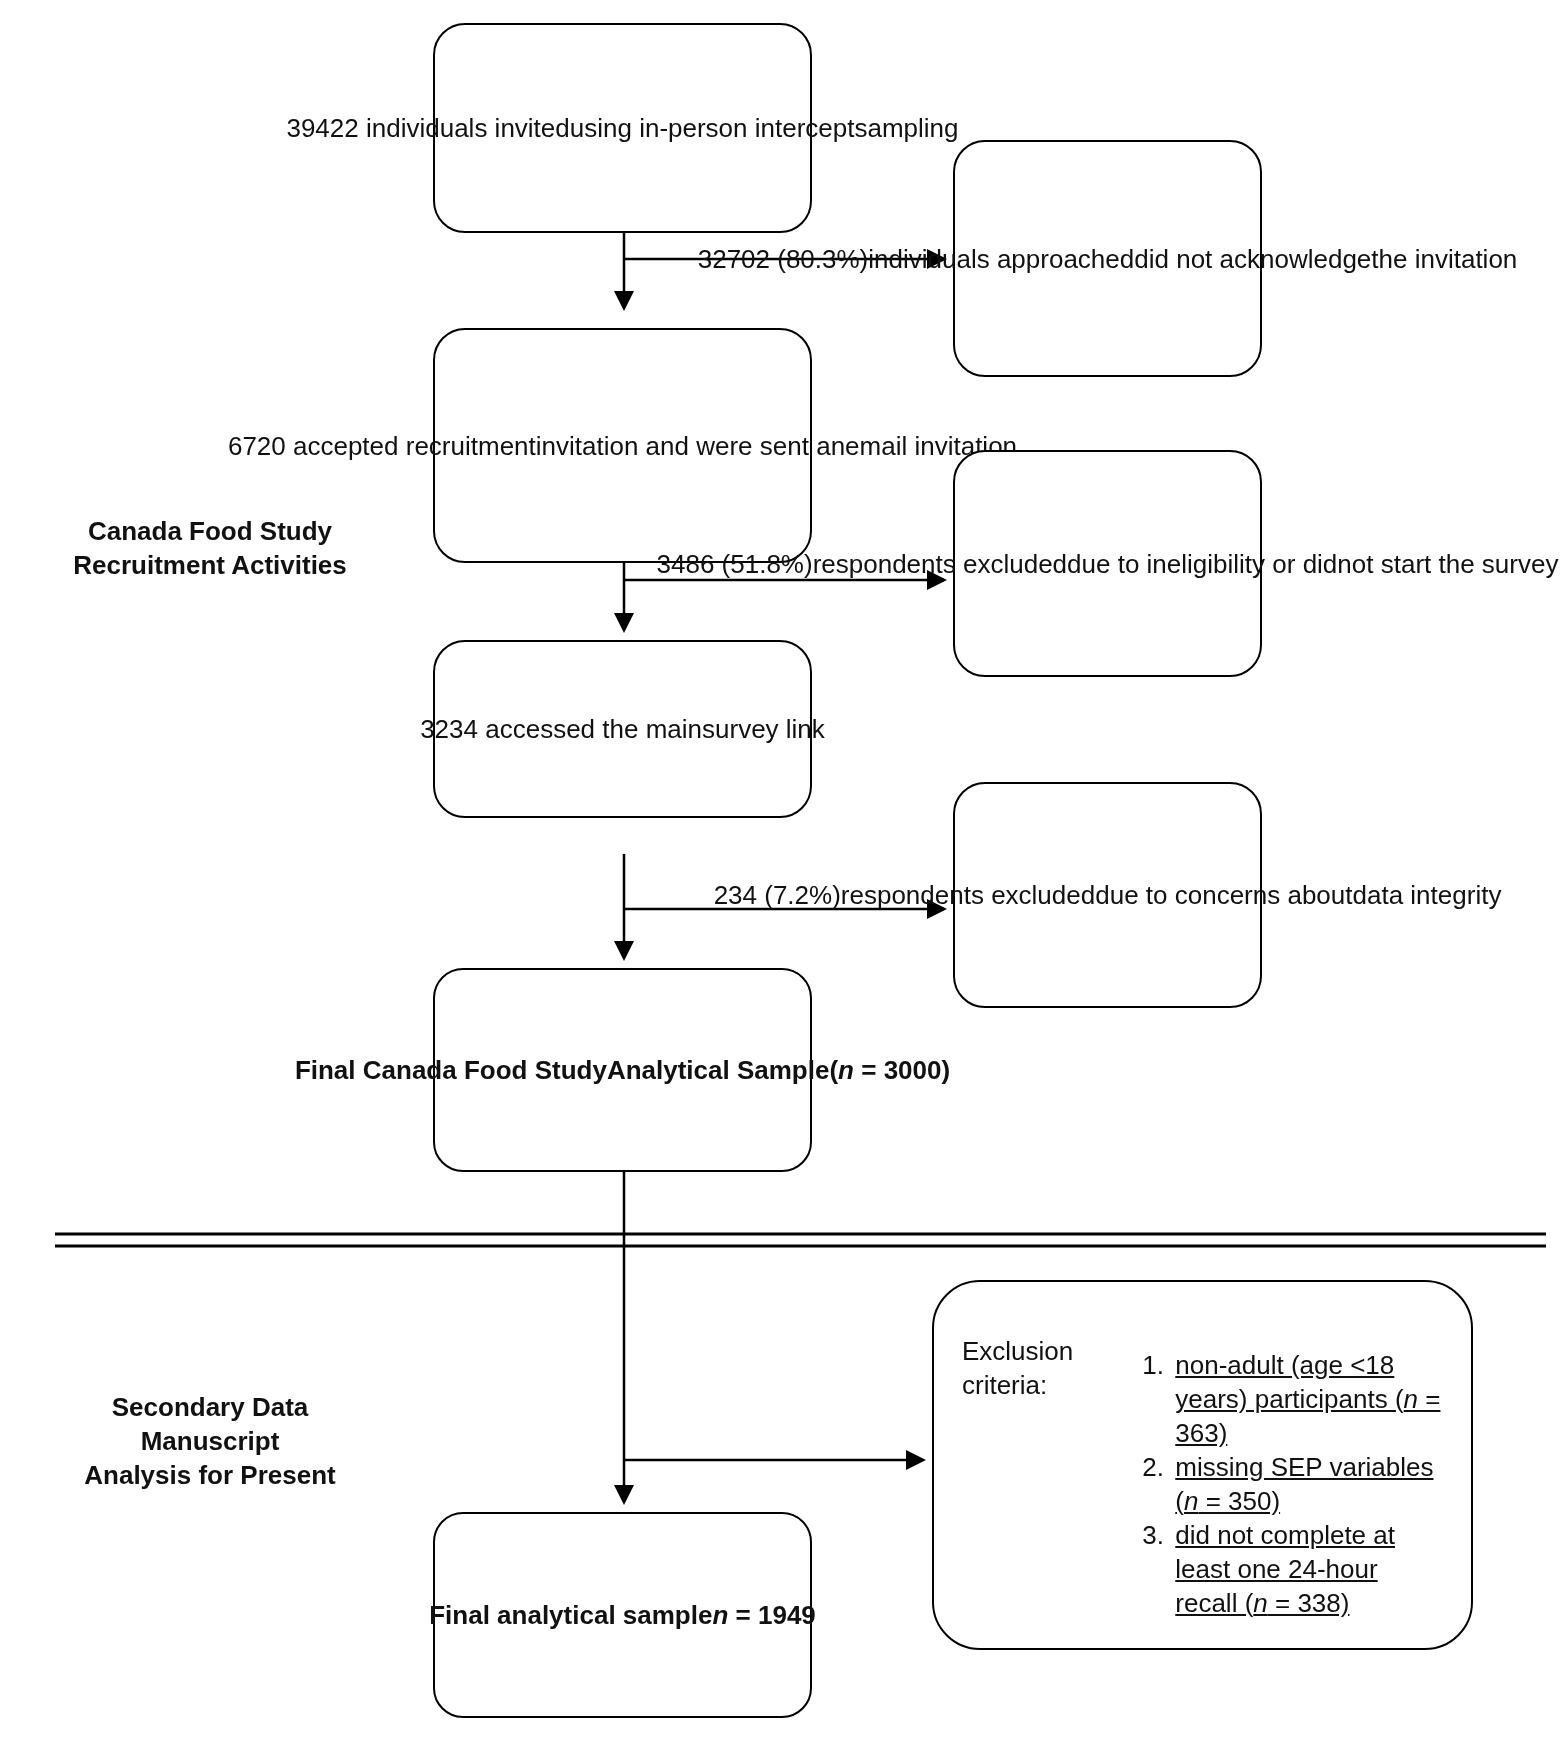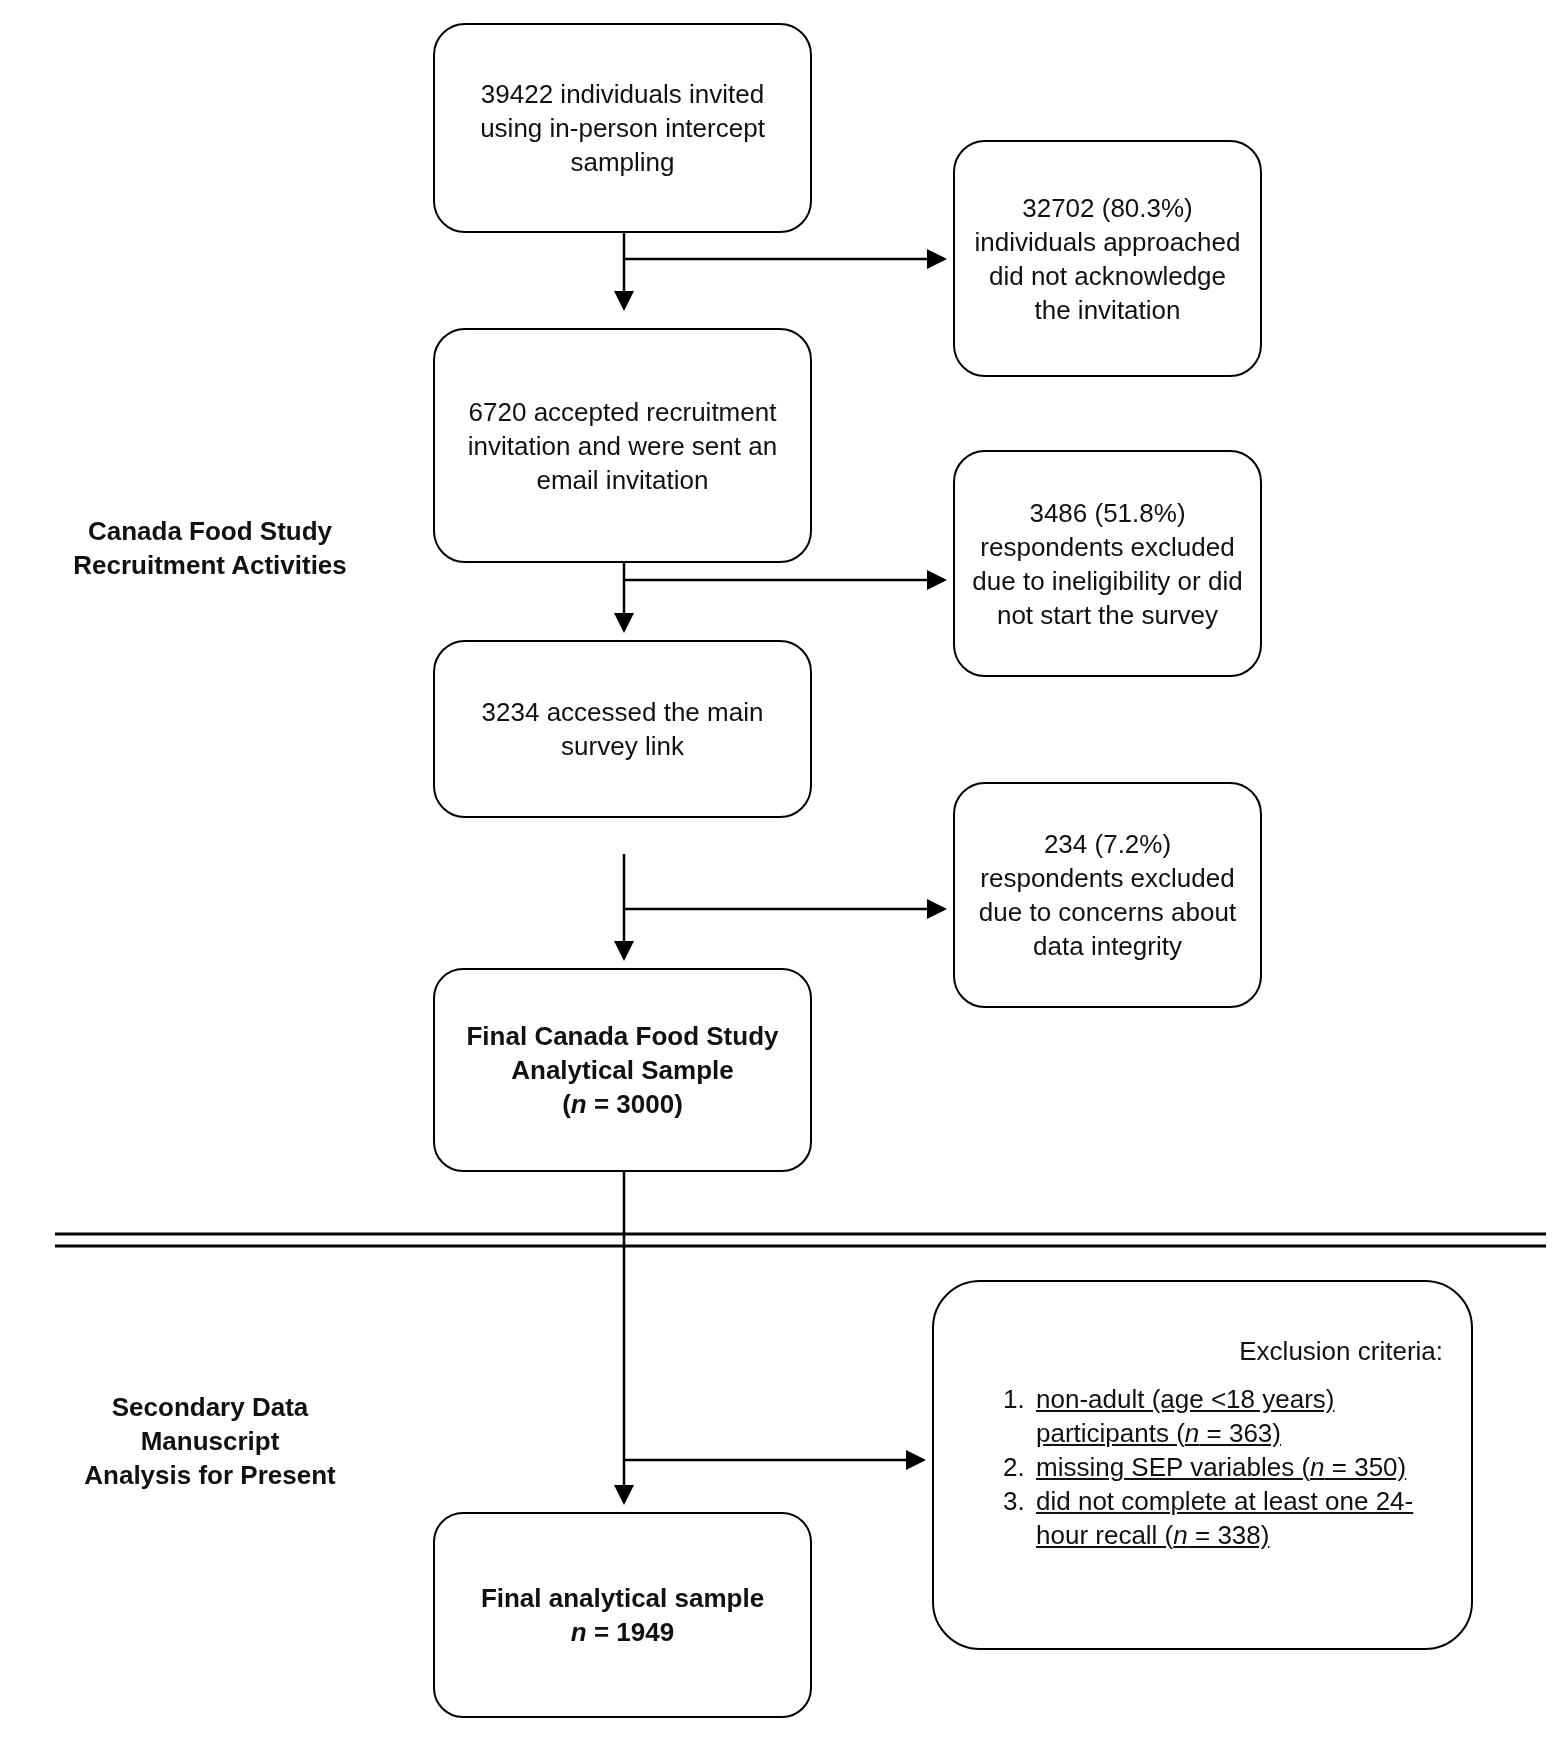--- a/index.html
+++ b/index.html
@@ -20,21 +20,20 @@
     position: absolute;
     left: 0; top: 0;
     width: 1566px; height: 1762px;
   }
   .node {
     position: absolute;
     box-sizing: border-box;
     border: 2.5px solid #000000;
     background: #ffffff;
     display: flex;
-    flex-direction: column;
     justify-content: center;
     align-items: center;
     text-align: center;
     font-size: 26px;
     line-height: 34px;
   }
   .node.main   { left: 433px; width: 379px; border-radius: 32px; }
   .node.side   { left: 953px; width: 309px; border-radius: 32px; }
   .node.bold   { font-weight: bold; border-radius: 30px; }
   .node .line  { white-space: nowrap; }
@@ -54,21 +53,21 @@
     top: 1280px;
     width: 541px;
     height: 370px;
     border-radius: 48px;
     justify-content: flex-start;
     align-items: stretch;
     text-align: left;
     padding: 52px 28px 0 0;
   }
   .node.exclusion .excl-title {
-    text-align: right;
+    text-align: left;
     padding-left: 28px;
   }
   .node.exclusion ol {
     margin: 14px 0 0 0;
     padding-left: 98px;
     list-style: decimal outside;
   }
   .node.exclusion ol li {
     padding-left: 4px;
     text-decoration: underline;

